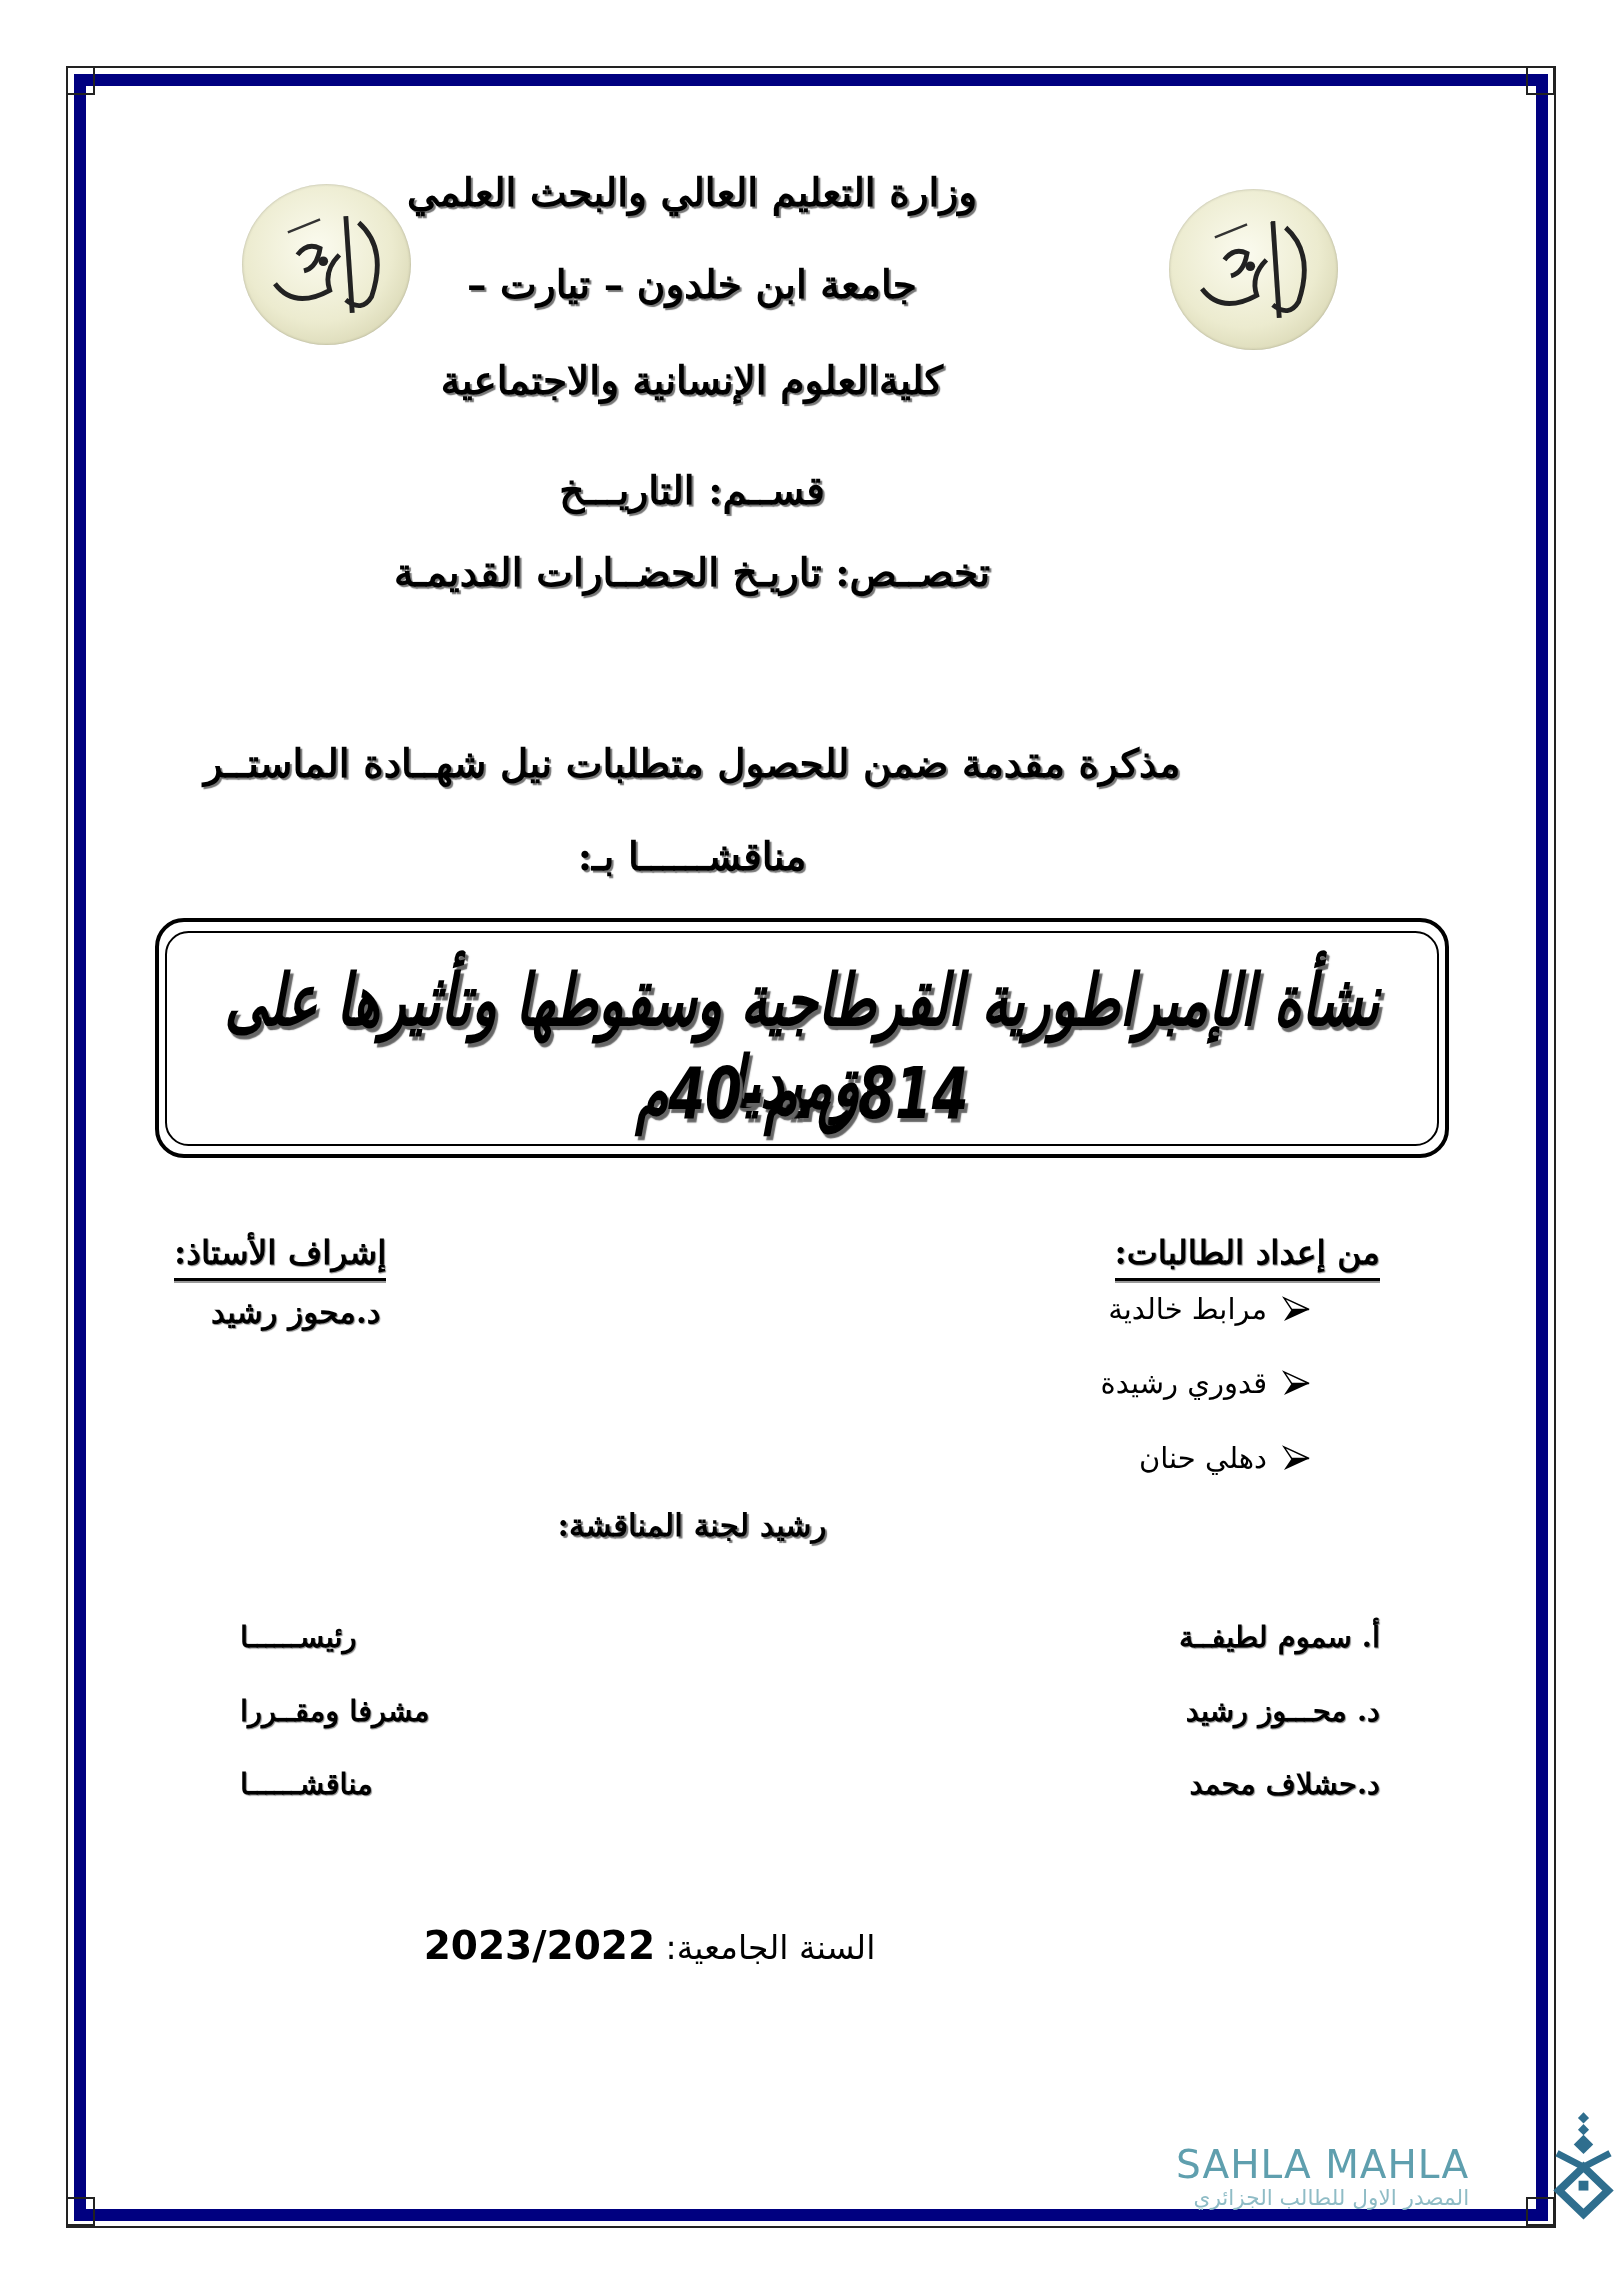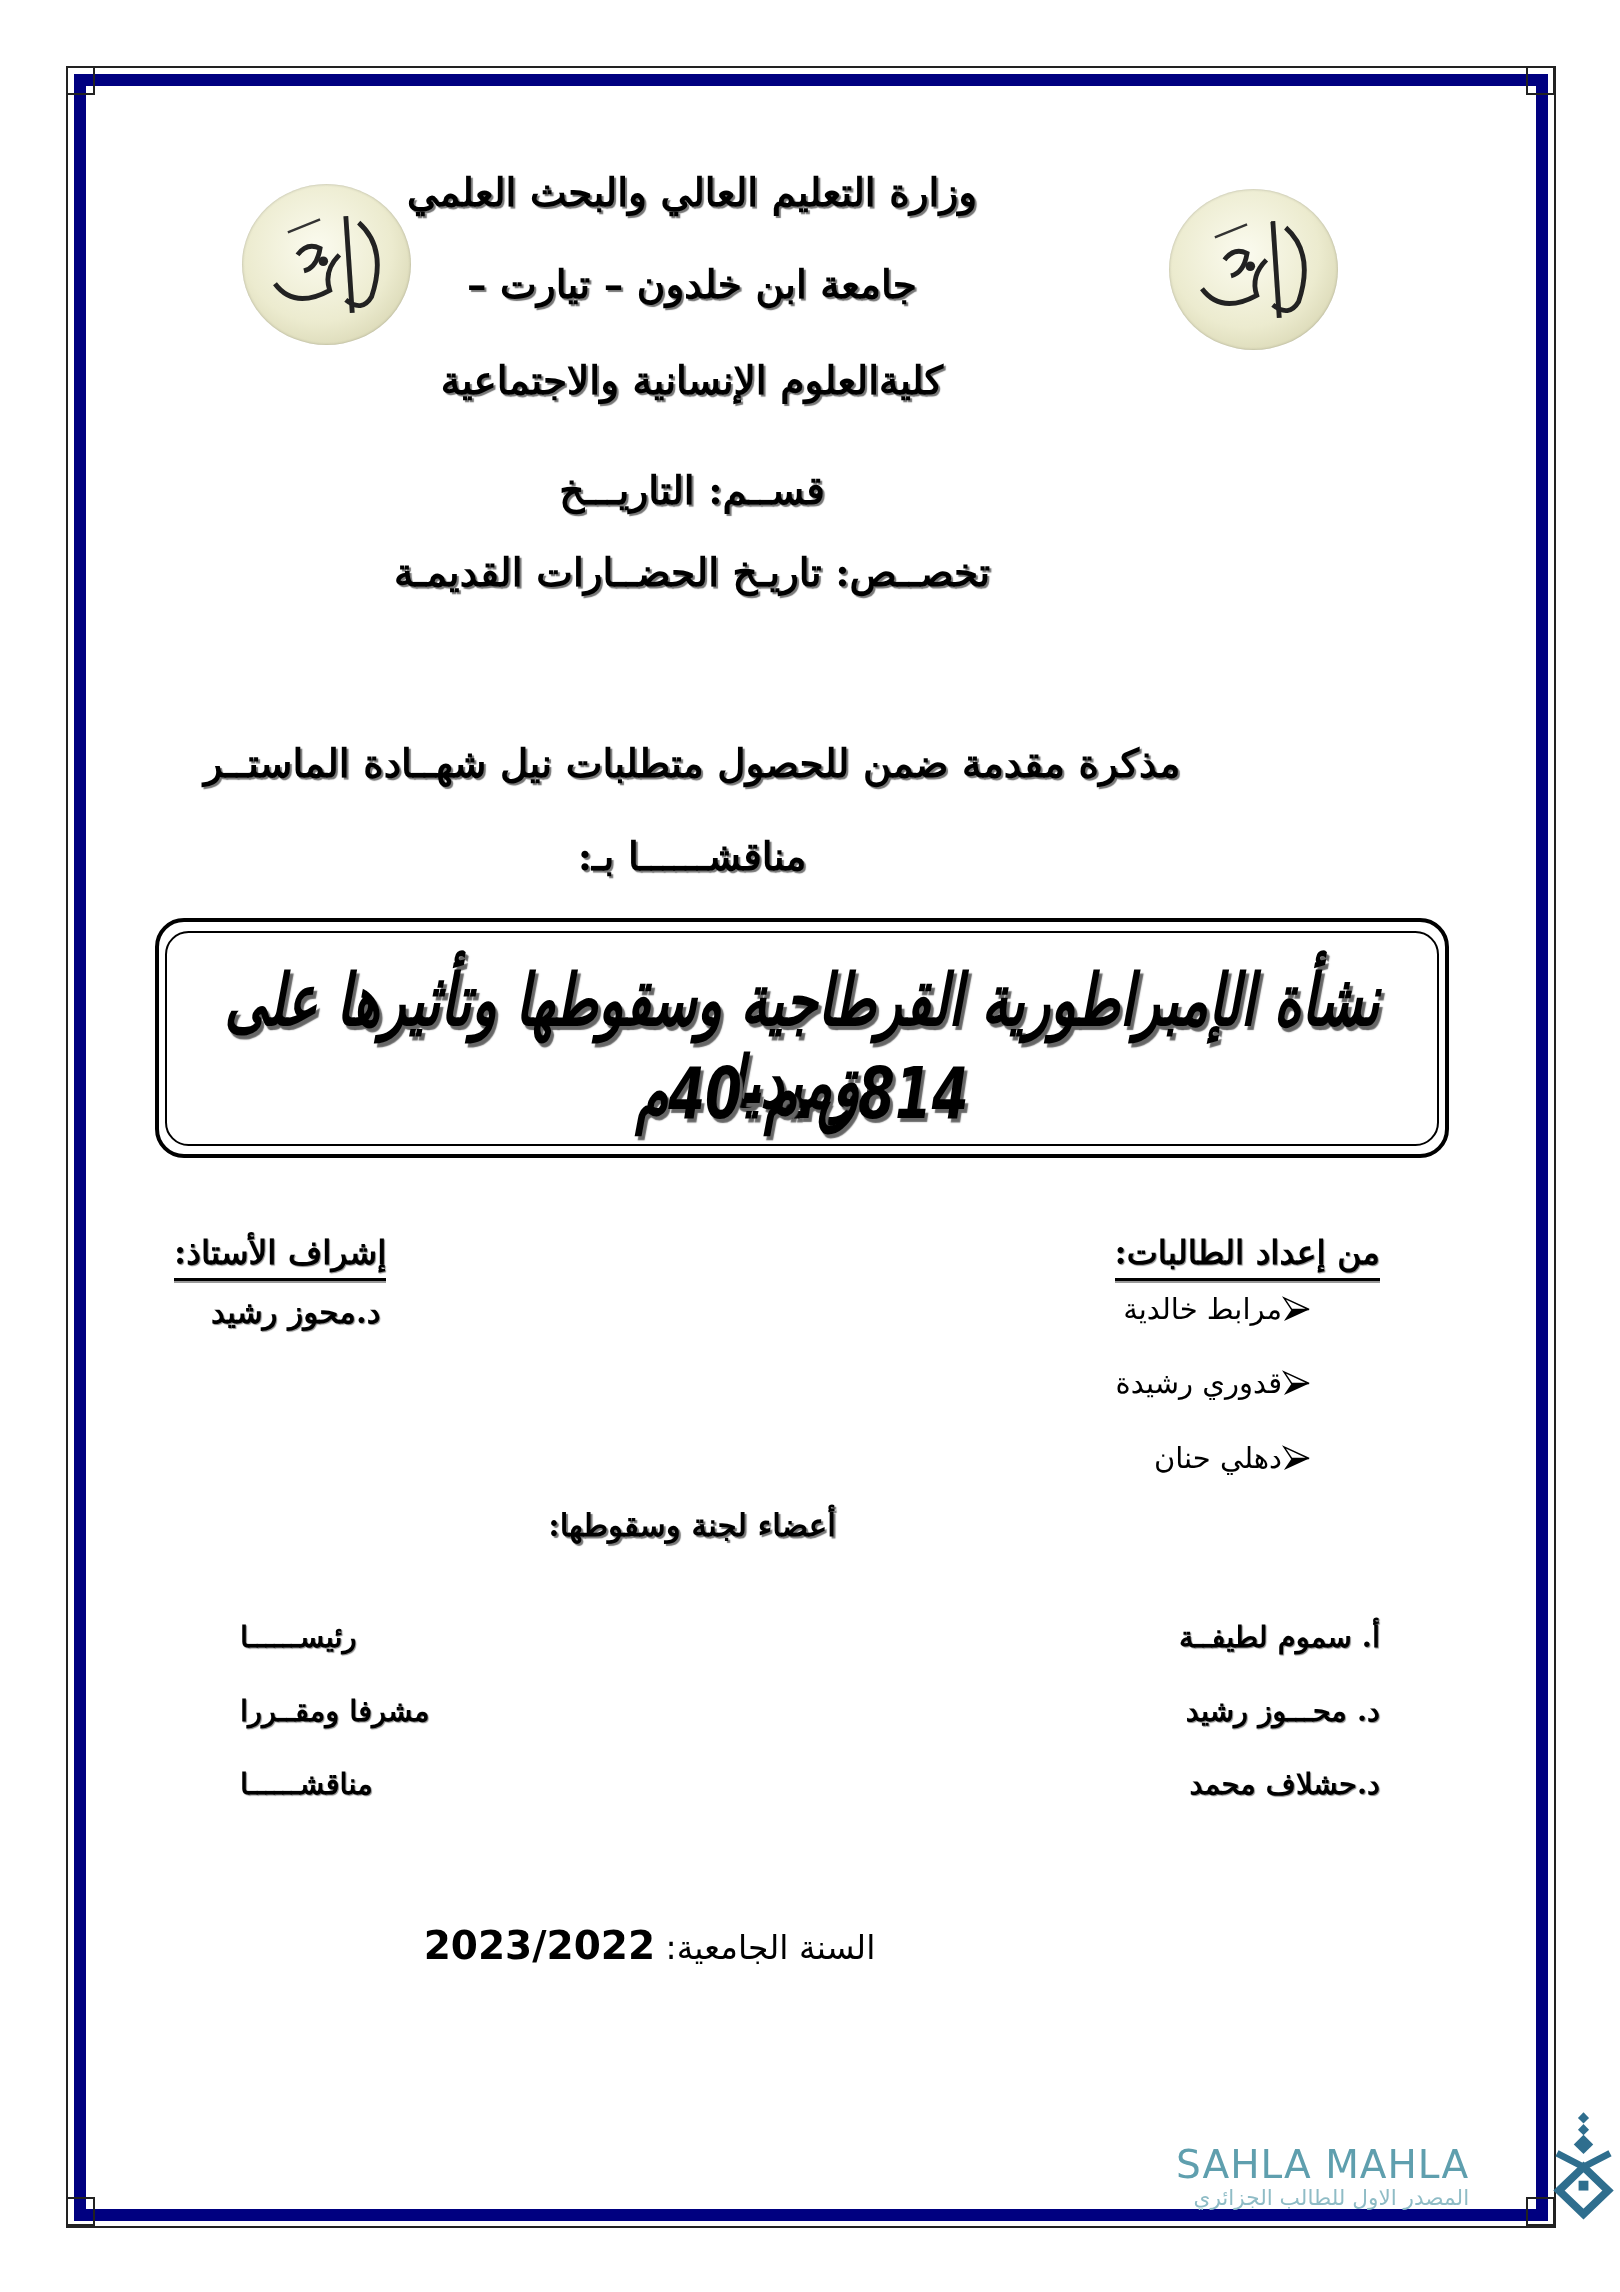--- a/index.html
+++ b/index.html
@@ -25,21 +25,21 @@
                      border: 4.9px solid #000; border-radius: 29px; box-sizing: border-box; }
   .title-box-inner { position: absolute; left: 165px; top: 931px; width: 1274px; height: 215px;
                      border: 2px solid #000; border-radius: 23.5px; box-sizing: border-box; }
   .title-text { position: absolute; left: 165px; width: 1274px; text-align: center; direction: rtl;
                 font-family: "DejaVu Sans", sans-serif; font-weight: bold; font-style: italic;
                 font-size: 53px; transform: scaleY(1.35); text-shadow: 2.9px 2.9px 1px #666; letter-spacing: -1px; }
 
   .label-underlined { position: absolute; direction: rtl; font-weight: bold; font-size: 33px;
                       text-shadow: 1px 1px 1px #888; border-bottom: 3.9px solid #000; padding-bottom: 5.9px;
                       box-shadow: 0 2px 0 #999; margin-top: 29px; }
-  .student { position: absolute; direction: rtl; font-size: 29px; display: flex; align-items: center; gap: 0; }
+  .student { position: absolute; direction: rtl; font-size: 29px; display: flex; align-items: center; gap: 15px; }
   .arrow-bullet { width: 29px; height: 29px; display: inline-block; }
 
   .jury-row { position: absolute; font-weight: bold; font-size: 29px; direction: rtl; text-shadow: 1px 1px 1px #888; }
 
   .year { position: absolute; left: 0; width: 1299px; top: 1923px; text-align: center; direction: rtl;
           font-family: "DejaVu Sans", sans-serif; font-size: 33px; }
   .year .num { font-weight: bold; font-size: 39px; }
 
   .watermark { position: absolute; left: 1176px; top: 2142px; }
   .wm-latin { font-family: "DejaVu Sans", sans-serif; font-size: 39px; color: #5f9fae; letter-spacing: 1px; font-weight: normal; }
@@ -110,21 +110,21 @@
   <svg class="arrow-bullet" viewBox="0 0 30 30">
     <polygon points="28,15 2,3 10,15" fill="#fff" stroke="#000" stroke-width="1.5"></polygon>
     <polygon points="28,15 10,15 2,27" fill="#000"></polygon>
   </svg>
   <span>دهلي حنان</span>
 </div>
 
 <div class="label-underlined" style="left:174px;top:1204px;">إشراف الأستاذ:</div>
 <div class="jury-row" style="left:211px;top:1294px;font-size:31px;">د.محوز رشيد</div>
 
-<div class="center-line" style="top:1507px;font-size:31px;">أعضاء لجنة وسقوطها:</div>
+<div class="center-line" style="top:1507px;font-size:31px;">رشيد لجنة المناقشة:</div>
 
 <div class="jury-row" style="right:240px;top:1620px;">أ. سموم لطيفــة</div>
 <div class="jury-row" style="left:240px;top:1620px;">رئيســــــا</div>
 
 <div class="jury-row" style="right:240px;top:1694px;">د. محـــوز رشيد</div>
 <div class="jury-row" style="left:240px;top:1694px;">مشرفا ومقــررا</div>
 
 <div class="jury-row" style="right:240px;top:1767px;">د.حشلاف محمد</div>
 <div class="jury-row" style="left:240px;top:1767px;">مناقشــــــا</div>
 

